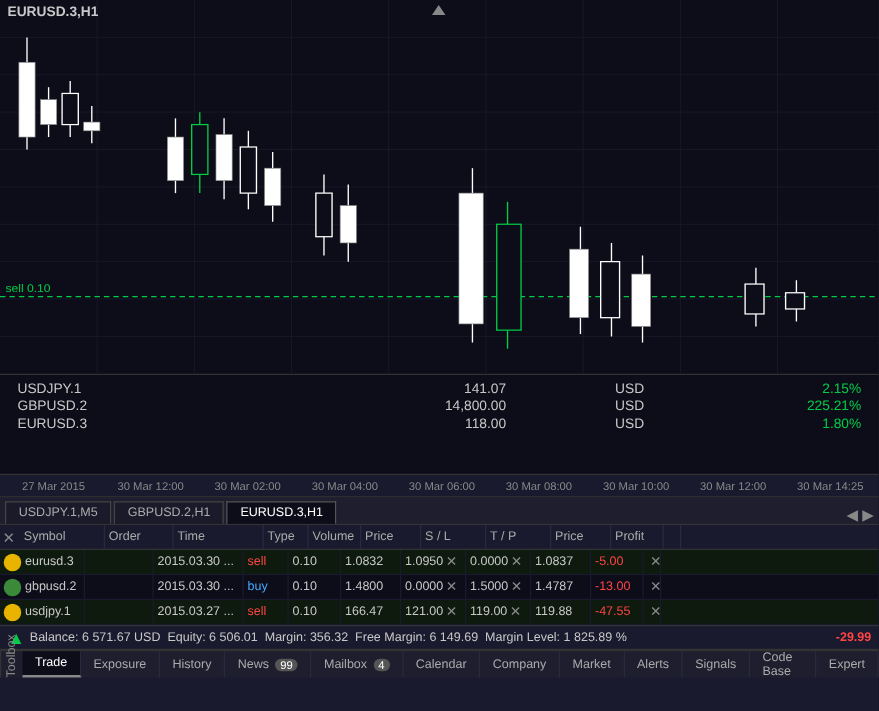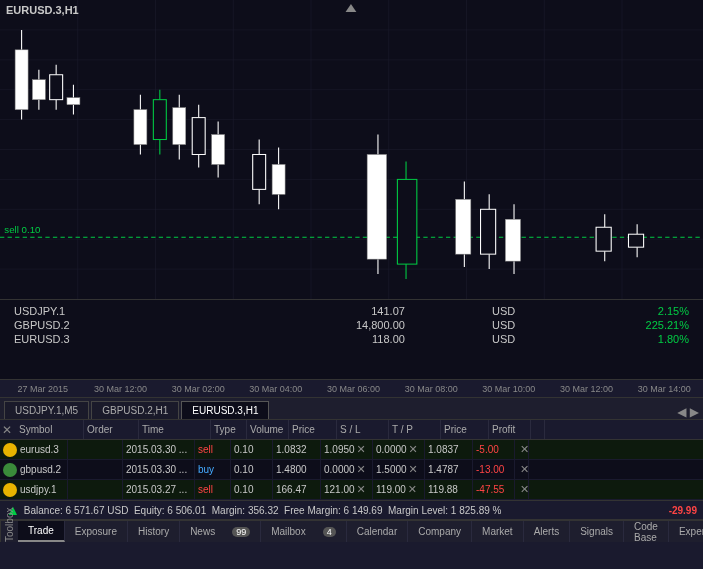--- a/index.html
+++ b/index.html
@@ -255,21 +255,21 @@
       background: #0d0d1a;
       border-bottom: 2px solid #888;
     }
 
     .badge {
       background: #555;
       color: #fff;
       border-radius: 8px;
       font-size: 9px;
       padding: 0 4px;
-      margin-left: 17px;
+      margin-left: 5px;
     }
 
     .main-content {
       position: relative;
     }
 
     
     .col-symbol { width: 68px; min-width: 68px; }
     .col-order { width: 55px; min-width: 55px; }
     .col-time { width: 72px; min-width: 72px; }
@@ -420,21 +420,21 @@
 
   <div class="time-axis">
     <span class="time-label">27 Mar 2015</span>
     <span class="time-label">30 Mar 12:00</span>
     <span class="time-label">30 Mar 02:00</span>
     <span class="time-label">30 Mar 04:00</span>
     <span class="time-label">30 Mar 06:00</span>
     <span class="time-label">30 Mar 08:00</span>
     <span class="time-label">30 Mar 10:00</span>
     <span class="time-label">30 Mar 12:00</span>
-    <span class="time-label">30 Mar 14:00</span>
+    <span class="time-label">30 Mar 14:25</span>
   </div>
 
   <div class="chart-tabs">
     <div class="chart-tab">USDJPY.1,M5</div>
     <div class="chart-tab">GBPUSD.2,H1</div>
     <div class="chart-tab active">EURUSD.3,H1</div>
     <div class="scroll-arrows">◀ ▶</div>
   </div>
 
   <div class="trades-header">

